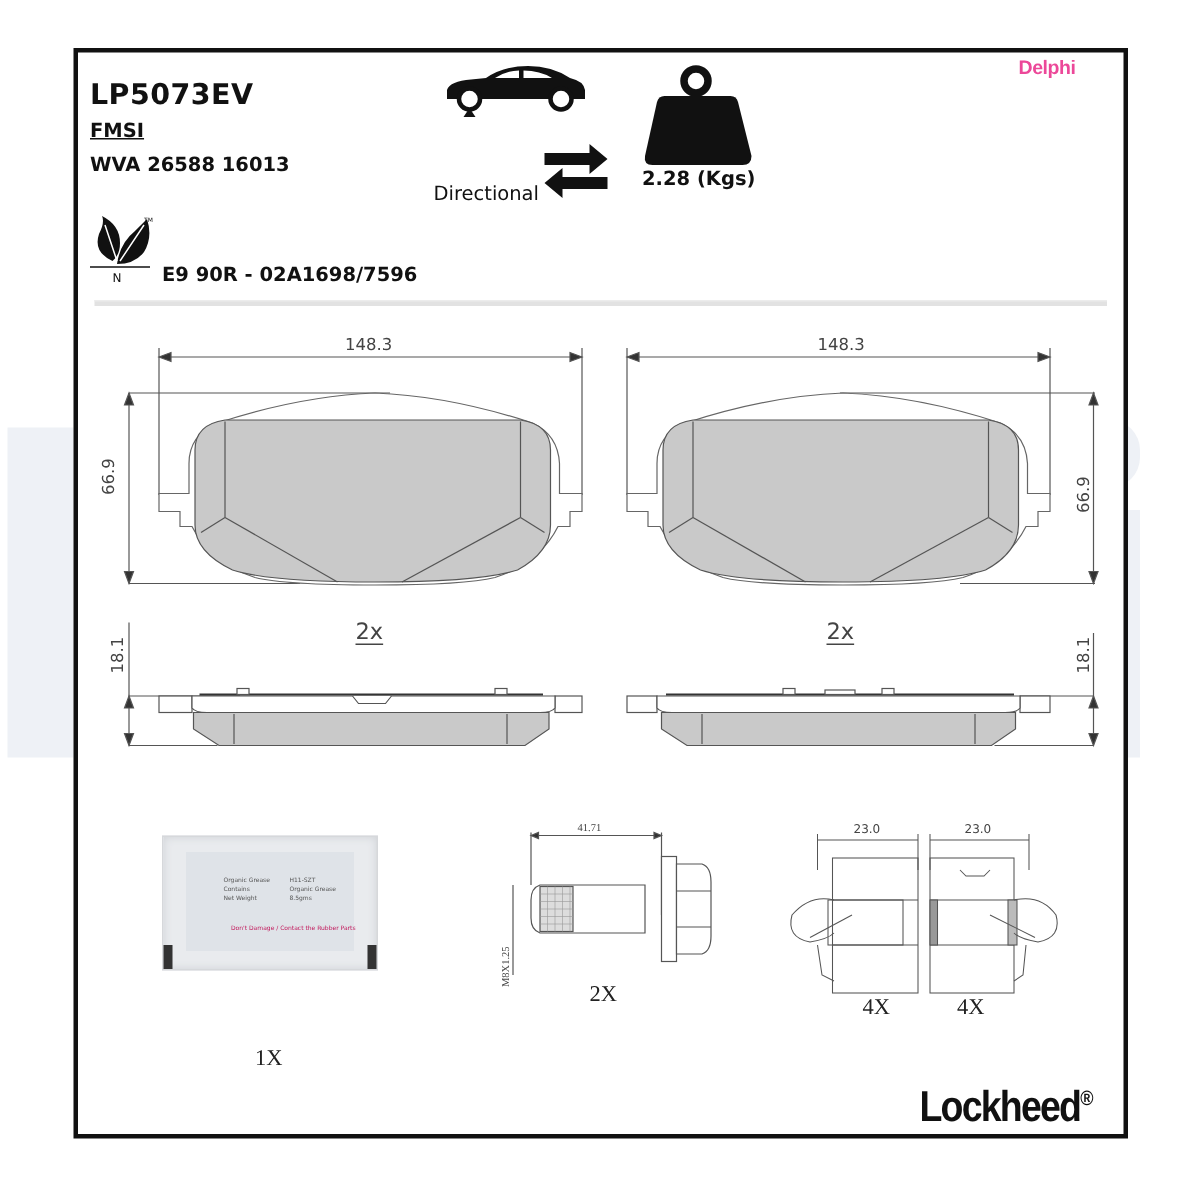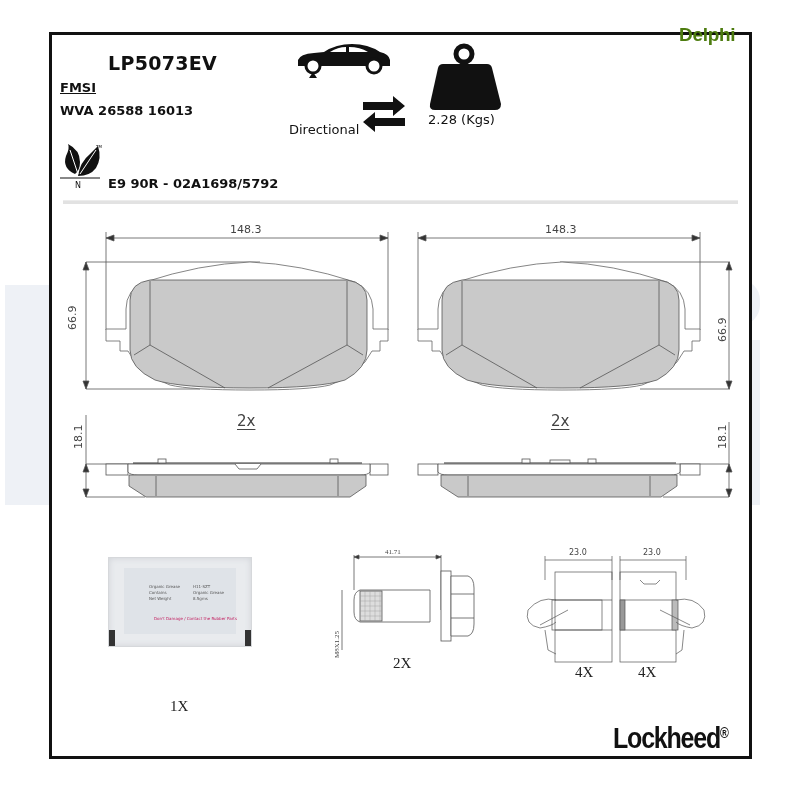--- a/index.html
+++ b/index.html
@@ -1,26 +1,26 @@
 <!DOCTYPE html>
 <html><head>
 <meta charset="utf-8">
 <style>
   html, body { margin:0; padding:0; background:#ffffff; }
   body { width:800px; height:800px; position:relative; overflow:hidden; font-family:"DejaVu Sans", sans-serif; color:#111; }
   .frame { position:absolute; left:49px; top:32px; width:703px; height:727px; border:3px solid #111; box-sizing:border-box; background:#fff; }
   .wm { position:absolute; left:0; top:0; width:800px; height:800px; pointer-events:none; }
   .abs { position:absolute; }
-  .part-no { left:60px; top:52px; font-size:19px; font-weight:bold; letter-spacing:0.3px;margin-left:48px; }
+  .part-no { left:60px; top:52px; font-size:19px; font-weight:bold; letter-spacing:0.3px; }
   .fmsi { left:60px; top:80px; font-size:13px; font-weight:bold;text-decoration:underline; }
   .wva { left:60px; top:103px; font-size:13px; font-weight:bold; }
   .ece { left:108px; top:176px; font-size:13px; font-weight:bold; }
   .directional { left:289px; top:122px; font-size:13px; }
-  .weight { left:428px; top:112px; font-size:13px; font-weight:normal;text-align:right; }
-  .delphi-logo { left:679px; top:24px; font-size:19px; font-weight:bold; color:#4d7c0f; font-family:"Liberation Sans", sans-serif; letter-spacing:-0.3px; }
+  .weight { left:428px; top:112px; font-size:13px; font-weight:bold;text-align:right; }
+  .delphi-logo { left:679px; top:37px; font-size:13px; font-weight:bold; color:#ec4899; font-family:"Liberation Sans", sans-serif; letter-spacing:-0.3px; }
   .lockheed { left:613px; top:722px; font-size:25px; font-weight:bold; font-family:"Liberation Sans", sans-serif; letter-spacing:-1.2px; transform:scaleY(1.15); transform-origin:left top; }
   .reg { font-size:12px; vertical-align:super; letter-spacing:0; }
   .divider { left:63px; top:200px; width:675px; height:3px; background:#e2e2e2; border-top:1px solid #ececec; }
   .dim { font-size:11px; color:#444; font-family:"DejaVu Sans", sans-serif; }
   .qty { font-size:15px; font-family:"Liberation Serif", serif; color:#222; }
   .qty2x { font-size:15px; color:#444; text-decoration:underline; text-underline-offset:3px; }
   svg { position:absolute; overflow:visible; }
 </style>
 </head>
 <body>
@@ -43,21 +43,21 @@
 <div class="abs wva">WVA 26588 16013</div>
 
 <svg style="left:58px;top:140px" width="50" height="50" viewBox="0 0 50 50">
   <path d="M17 34 Q4 28 8 16 Q12 8 10 4 Q22 10 22 22 Q22 30 17 34 Z" fill="#111"></path>
   <path d="M20 36 Q22 22 32 14 Q36 10 40 6 Q44 18 38 28 Q32 36 20 36 Z" fill="#111"></path>
   <path d="M12 10 L20 34 M38 10 L22 34" stroke="#fff" stroke-width="1"></path>
   <line x1="2" y1="38" x2="42" y2="38" stroke="#111" stroke-width="1"></line>
   <text x="17" y="48" font-size="8" fill="#111">N</text>
   <text x="38" y="8" font-size="4" fill="#111">TM</text>
 </svg>
-<div class="abs ece">E9 90R - 02A1698/5792</div>
+<div class="abs ece">E9 90R - 02A1698/7596</div>
 
 <svg style="left:296px;top:42px" width="96" height="40" viewBox="0 0 96 40">
   <path d="M2 18 Q4 12 18 11 L28 10 Q40 2 56 2 Q72 2 84 10 Q93 12 94 18 L94 24 L2 24 Z" fill="#111"></path>
   <path d="M34 10 Q42 5 50 5 L50 10 Z M53 5 Q64 5 72 10 L53 10 Z" fill="#fff"></path>
   <circle cx="17" cy="24" r="7" fill="#fff" stroke="#111" stroke-width="3"></circle>
   <circle cx="78" cy="24" r="7" fill="#fff" stroke="#111" stroke-width="3"></circle>
   <path d="M13 36 L17 30 L21 36 Z" fill="#111"></path>
 </svg>
 <div class="abs directional">Directional</div>
 <svg style="left:363px;top:96px" width="42" height="36" viewBox="0 0 42 36">

